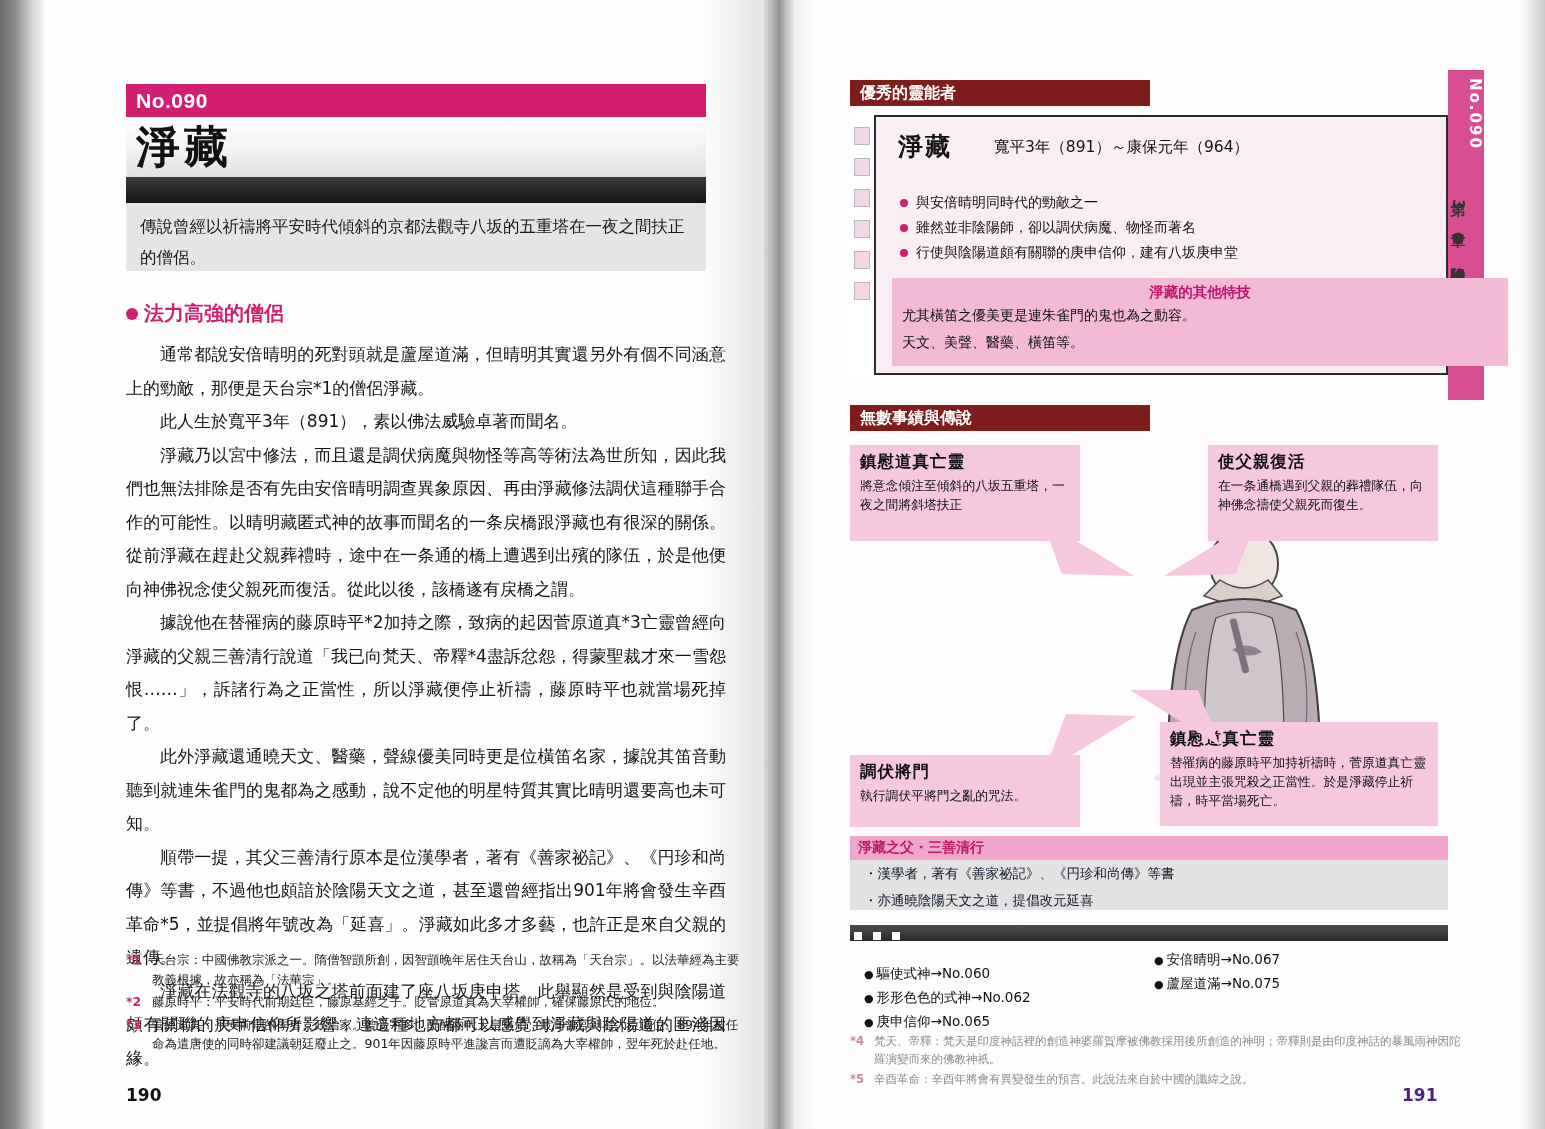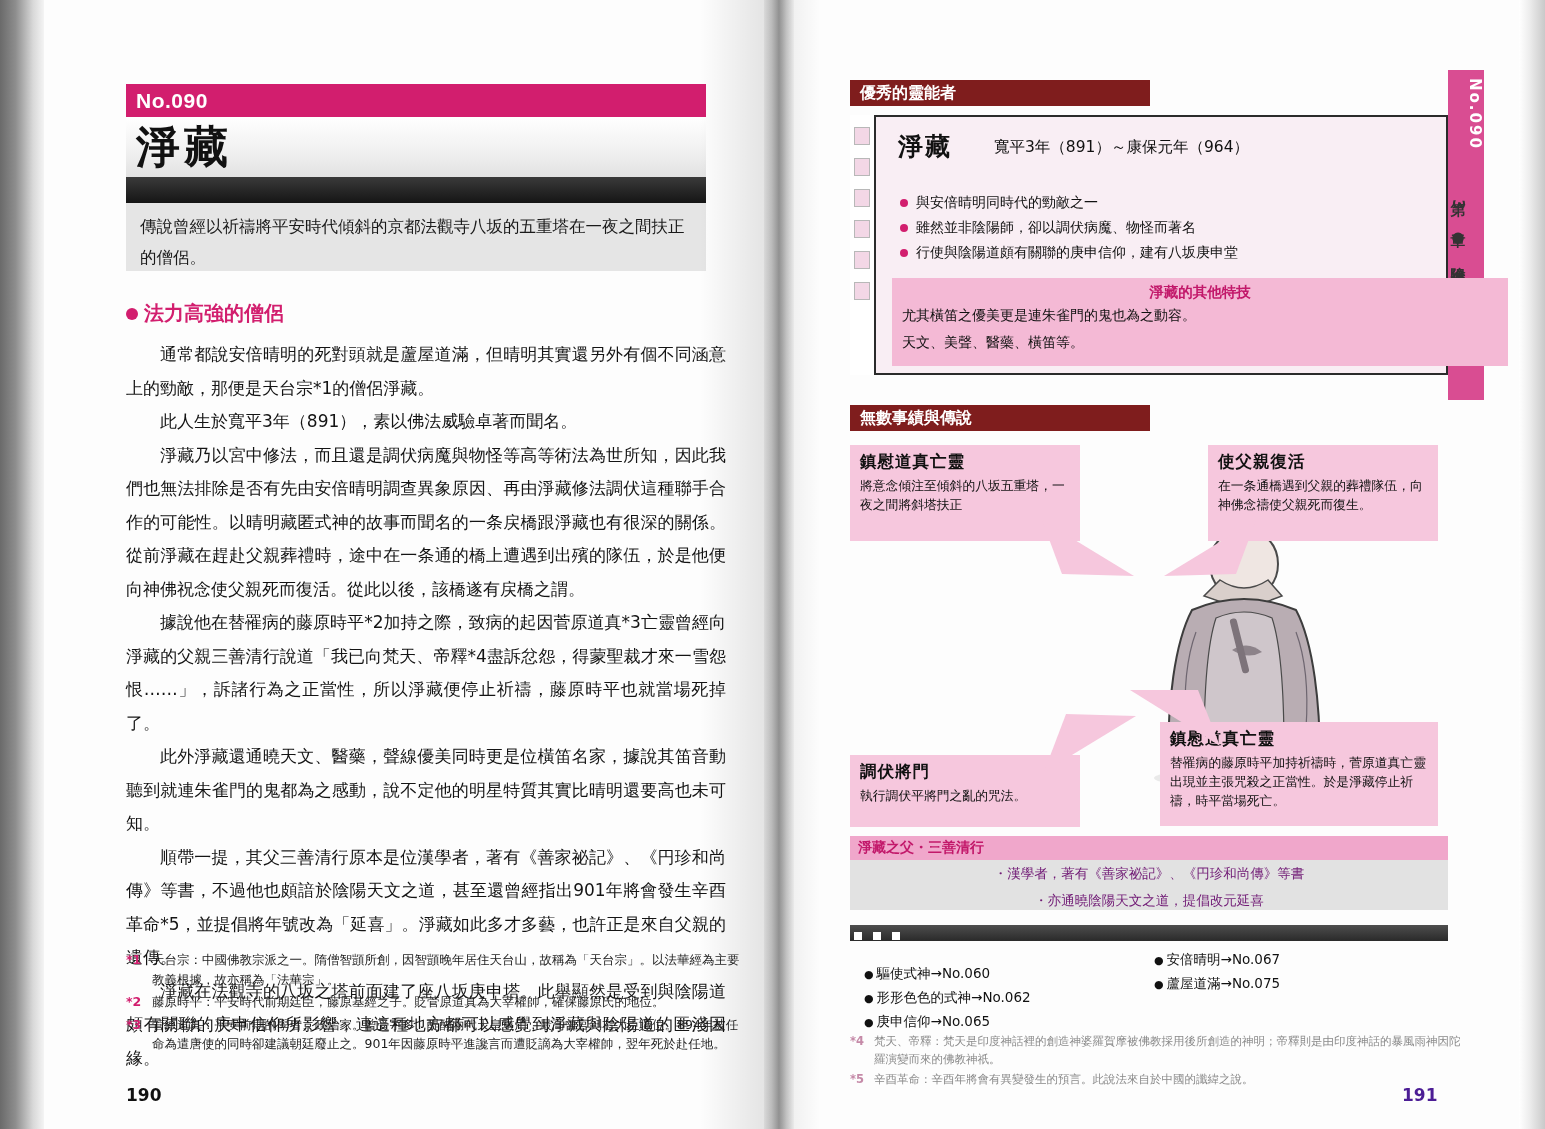--- a/index.html
+++ b/index.html
@@ -70,21 +70,21 @@
   .pf-sub .l{font-size:14px;line-height:23px;color:#111;padding:2px 10px;}
 
   .illus{position:absolute;left:330px;top:500px;width:250px;height:290px;}
 
   .pbox{position:absolute;background:#f6c7dd;color:#111;box-sizing:border-box;padding:6px 10px;}
   .pbox .h{font-size:16.5px;font-weight:bold;margin-bottom:3px;letter-spacing:1px;}
   .pbox .d{font-size:12.8px;line-height:19px;}
 
   .father-box{position:absolute;left:56px;top:836px;width:598px;height:74px;background:#e2e2e2;}
   .father-box .fh{background:#f0a7cb;color:#c2186a;font-weight:bold;font-size:14px;padding:3px 8px;}
-  .father-box .fl{font-size:13.5px;line-height:21px;padding:3px 14px;color:#701a75;text-align:center;}
+  .father-box .fl{font-size:13.5px;line-height:21px;padding:3px 14px;color:#0f172a;}
 
   .relbar{position:absolute;left:56px;top:925px;width:598px;height:16px;
      background:linear-gradient(180deg,#4e4e4e,#2a2a2a);}
   .relbar .sq{display:inline-block;width:8px;height:8px;background:#fff;margin:4px 2px 0 4px;}
   .rel{position:absolute;font-size:13.5px;line-height:22px;color:#111;}
   .rel li{list-style:none;}
   .rel li::before{content:"\25CF";color:#111;font-size:11px;margin-right:3px;}
 
   .rnotes{position:absolute;left:56px;top:1032px;width:620px;font-size:11.5px;line-height:18px;color:#8a8a8a;}
   .rnotes .n{display:flex;margin-bottom:2px;}

